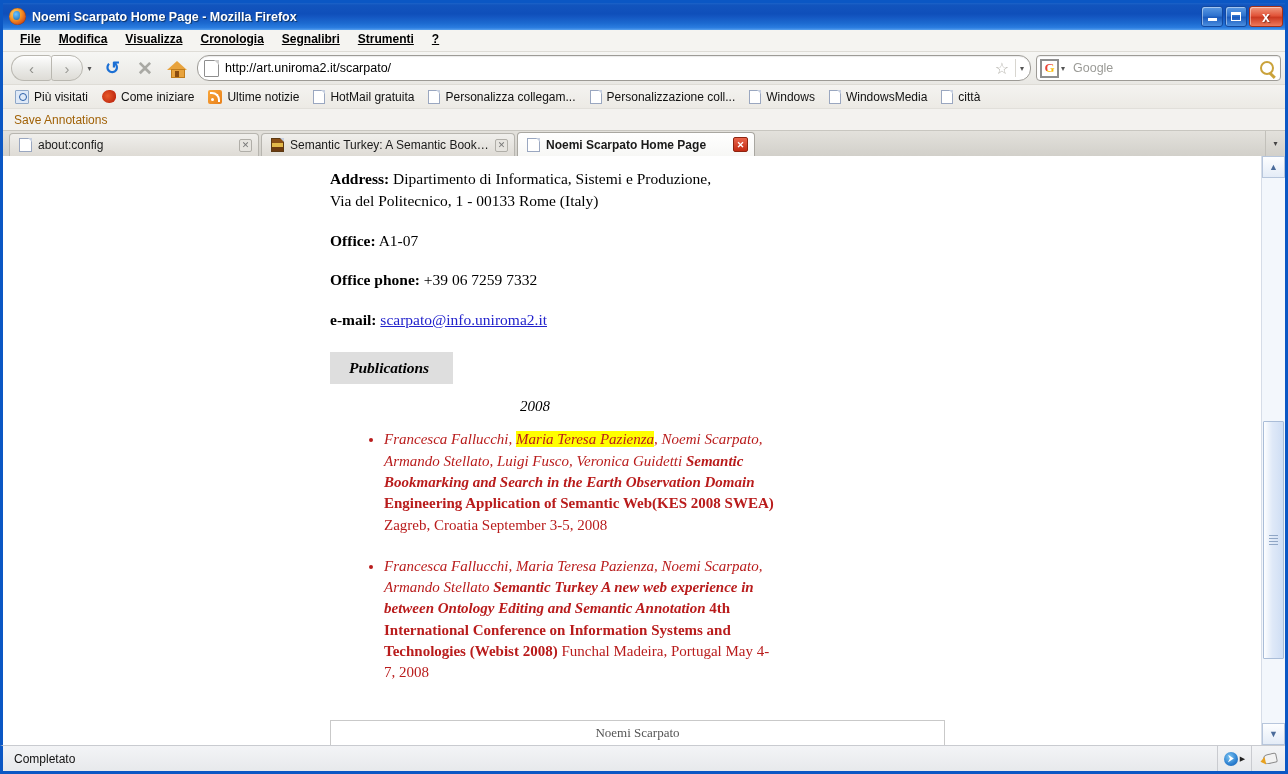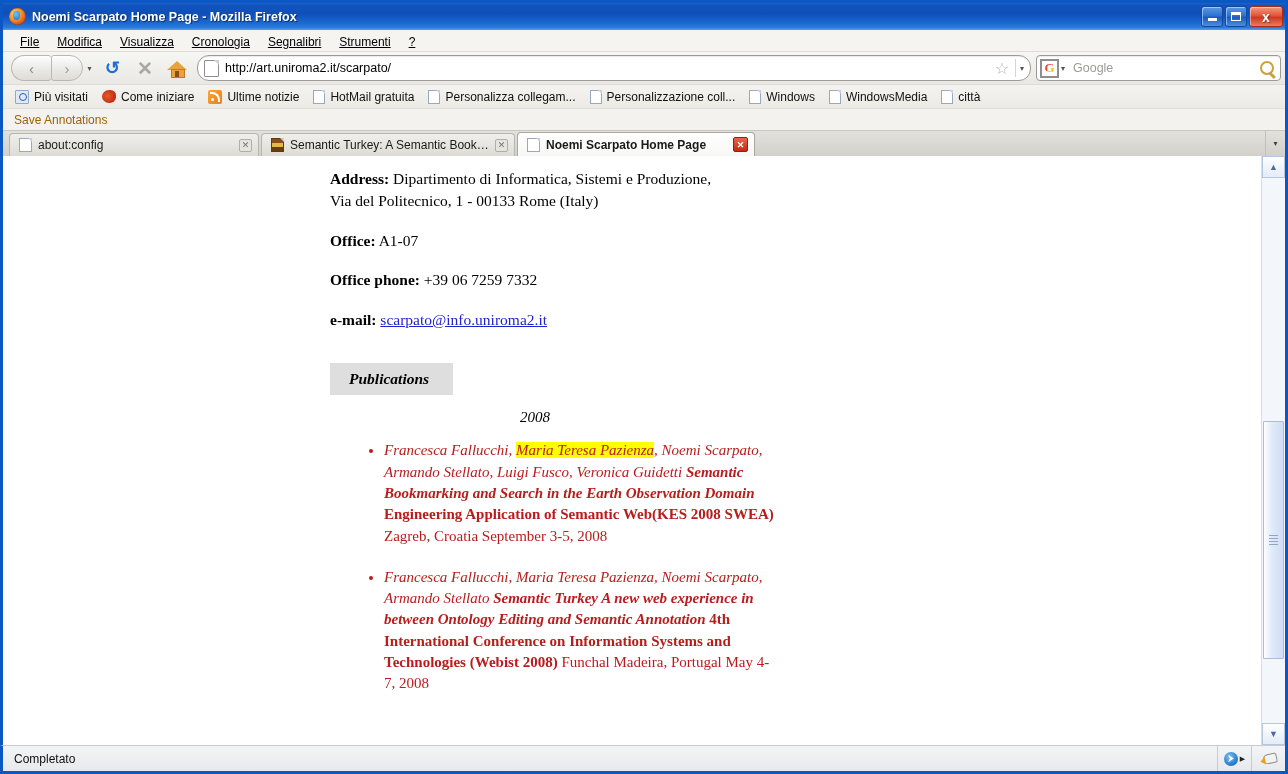--- a/index.html
+++ b/index.html
@@ -70,24 +70,24 @@
   .wbtn .max-glyph { display:block; width:10px; height:9px; border:1.6px solid #fff; border-top-width:3px; }
   .wbtn .close-glyph { font-size: 14px; font-weight: bold; color: #fff; text-shadow: 1px 1px 1px rgba(0,0,0,.4); }
 
   
   .chrome {
     background: #f3f3f0;
     border-left: 3px solid #0b57c4;
     flex: none;
   }
   .menubar {
-    display: flex; align-items: flex-end;
+    display: flex; align-items: flex-start;
     height: 21px; padding-left: 8px;
     background: #f5f4f1;
-    font-size: 12px; color: #000;
+    font-size: 12px; color: #000; font-weight: bold;
   }
   .menubar > div {
     padding: 2px 9px; cursor: default; white-space: nowrap;
   }
   .menubar u { text-decoration: underline; }
 
   .navbar {
     display: flex; align-items: center;
     height: 33px; padding: 2px 4px 2px 8px;
     gap: 2px;
@@ -341,21 +341,21 @@
   .ctext b { font-weight: bold; }
   .email-link { color: #2222cc; text-decoration: underline; }
 
   .pub-header {
     display: inline-block;
     background: #dedede;
     padding: 7px 24px 7px 19px;
     font-family: "Liberation Serif", serif;
     font-weight: bold; font-style: italic;
     font-size: 15.5px; color: #000;
-    margin-top: 15px;
+    margin-top: 4px;
   }
   .year {
     text-align: left;
     font-family: "Liberation Serif", serif;
     font-style: italic; font-size: 15px;
     margin: 14px 0 0 190px;
   }
   ul.publist {
     margin: 14px 0 0 0;
     padding-left: 54px;
@@ -620,20 +620,21 @@
 
         <ul class="publist">
           <li>
             <span class="authors">Francesca Fallucchi, </span><span class="hl">Maria Teresa Pazienza</span><span class="authors">, Noemi Scarpato, Armando Stellato, Luigi Fusco, Veronica Guidetti </span><span class="title-bi">Semantic Bookmarking and Search in the Earth Observation Domain</span><span class="venue-b"> Engineering Application of Semantic Web(KES 2008 SWEA)</span><span class="plain"> Zagreb, Croatia September 3-5, 2008</span>
           </li>
           <li>
             <span class="authors">Francesca Fallucchi, Maria Teresa Pazienza, Noemi Scarpato, Armando Stellato </span><span class="title-bi">Semantic Turkey A new web experience in between Ontology Editing and Semantic Annotation</span><span class="venue-b"> 4th International Conference on Information Systems and Technologies (Webist 2008)</span><span class="plain"> Funchal Madeira, Portugal May 4-7, 2008</span>
           </li>
         </ul>
 
+        <div class="footerbox">Noemi Scarpato</div>
       </div>
     </div>
 
     <div class="vscroll">
       <div class="sb-btn">▲</div>
       <div class="sb-track">
         <div class="sb-thumb">
           <span class="sb-grip">
               <i></i>
               <i></i>

